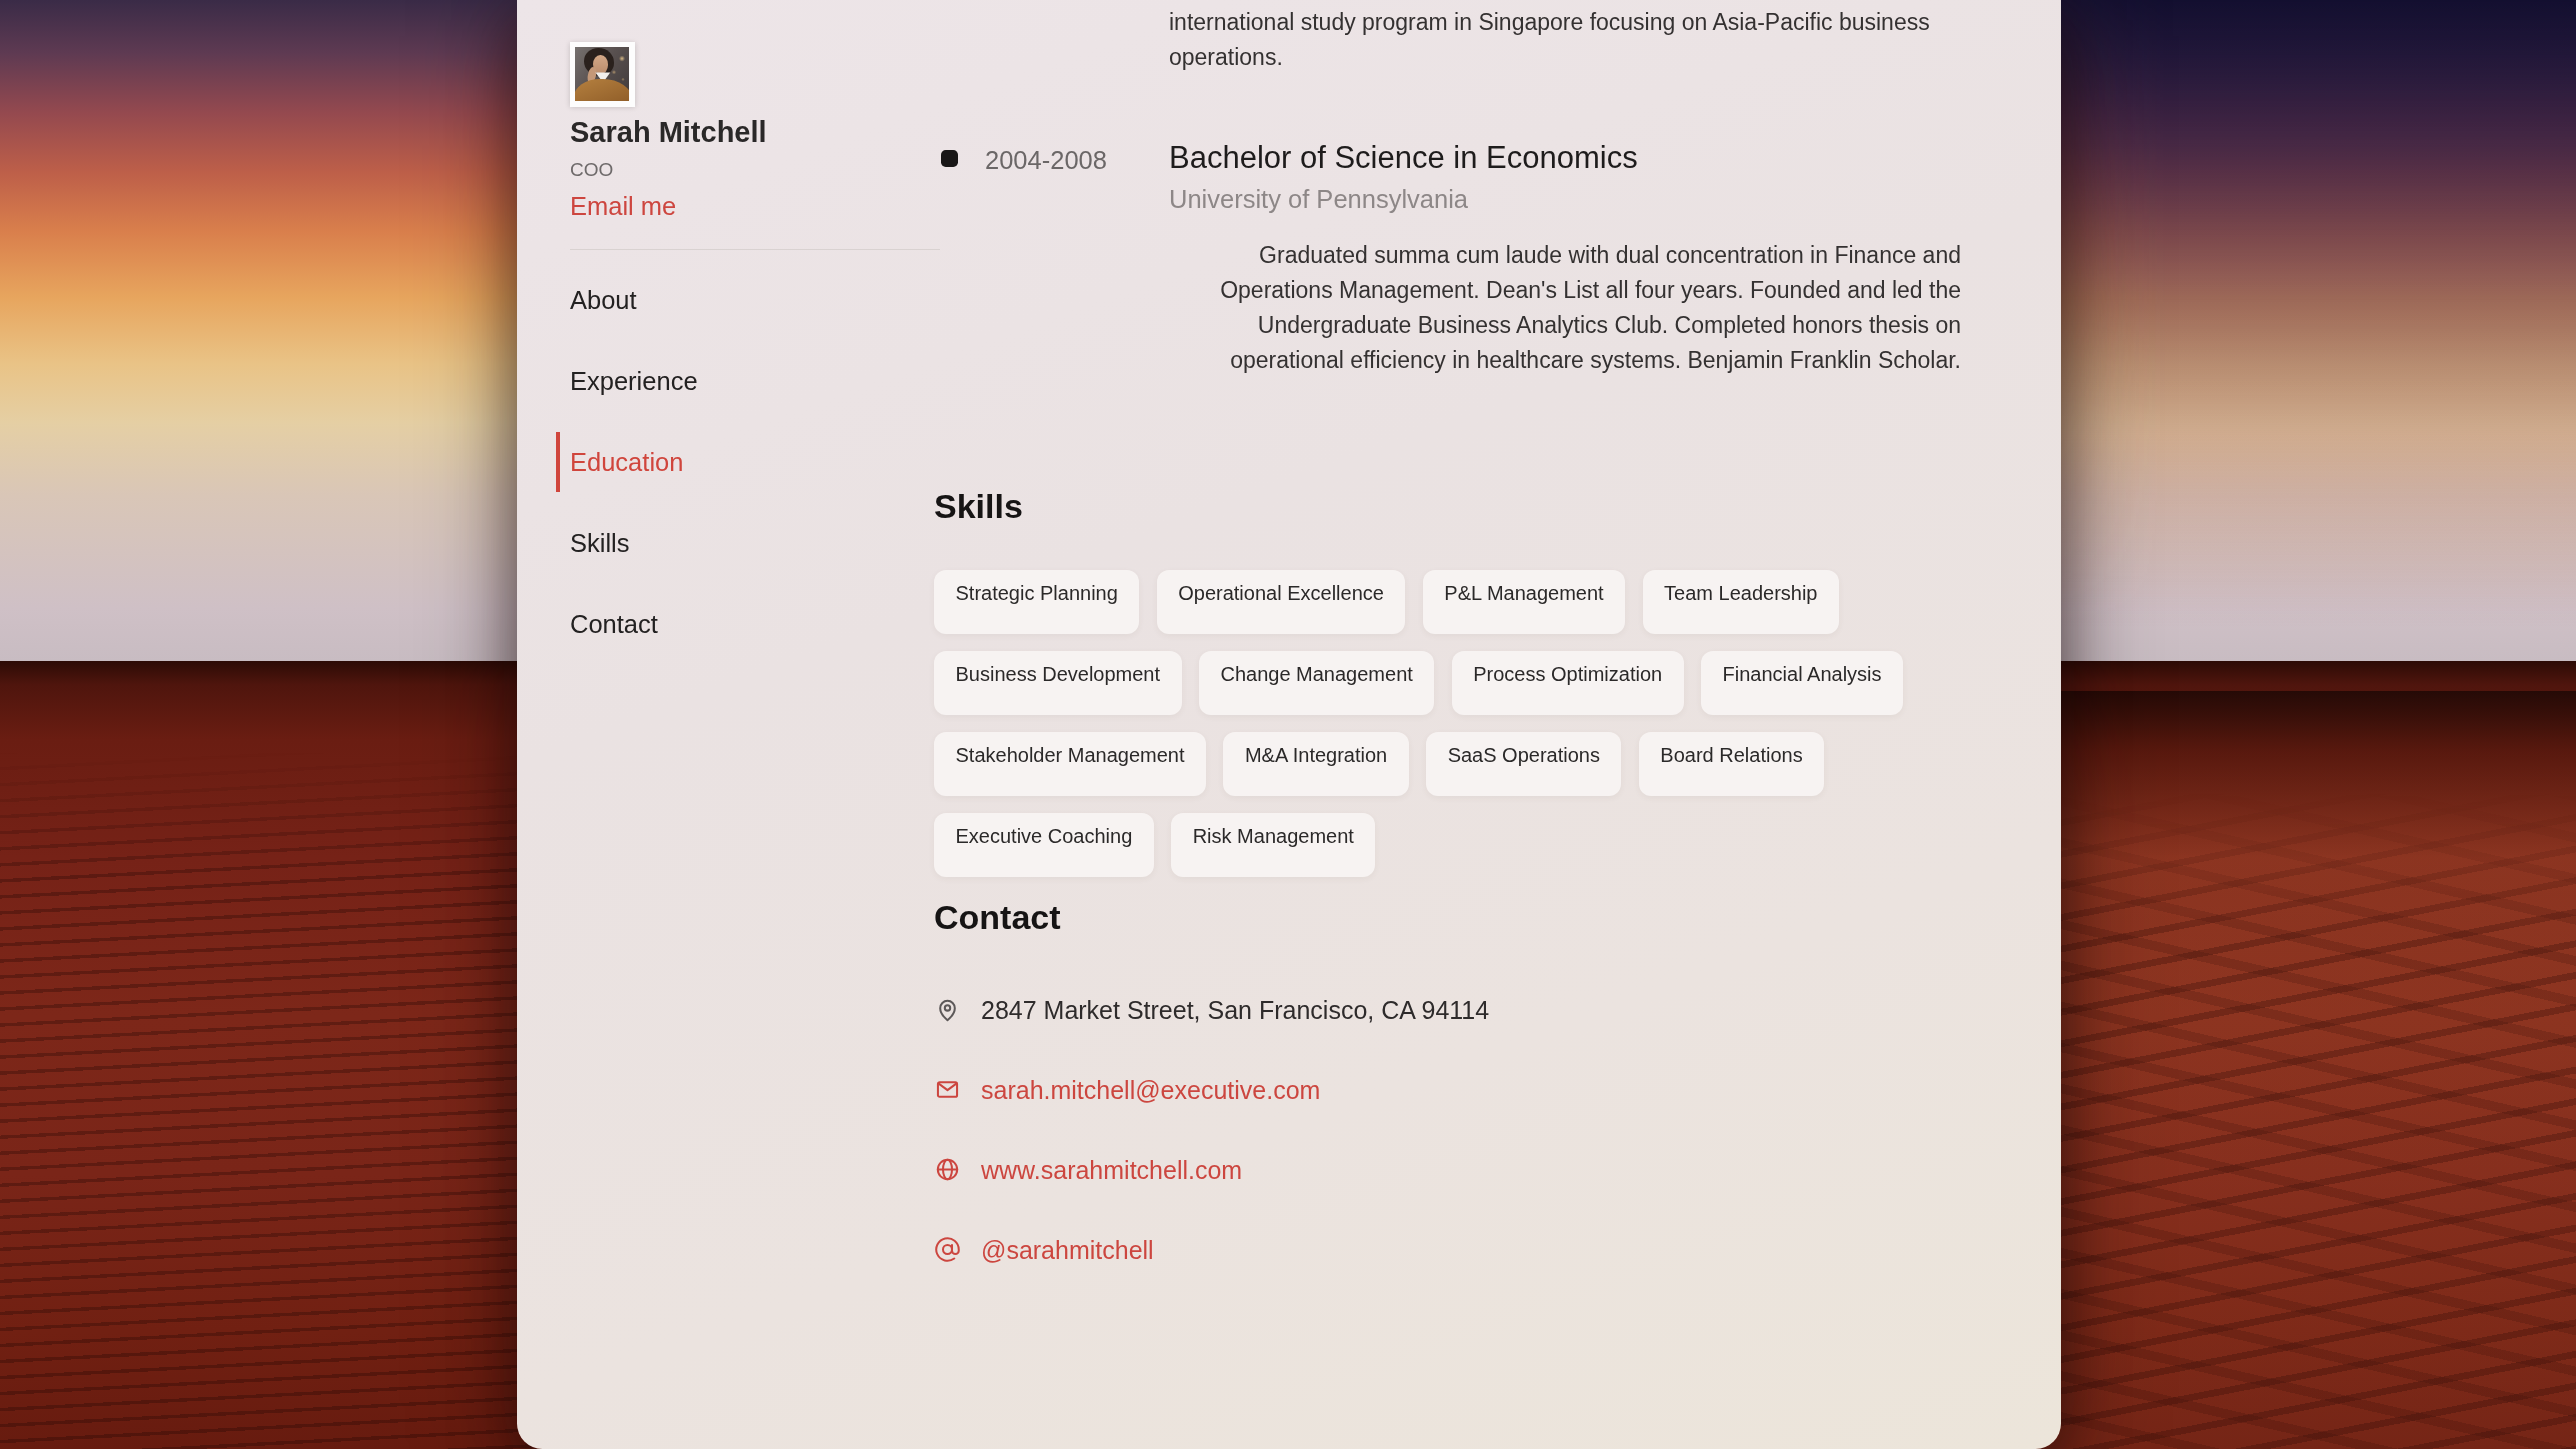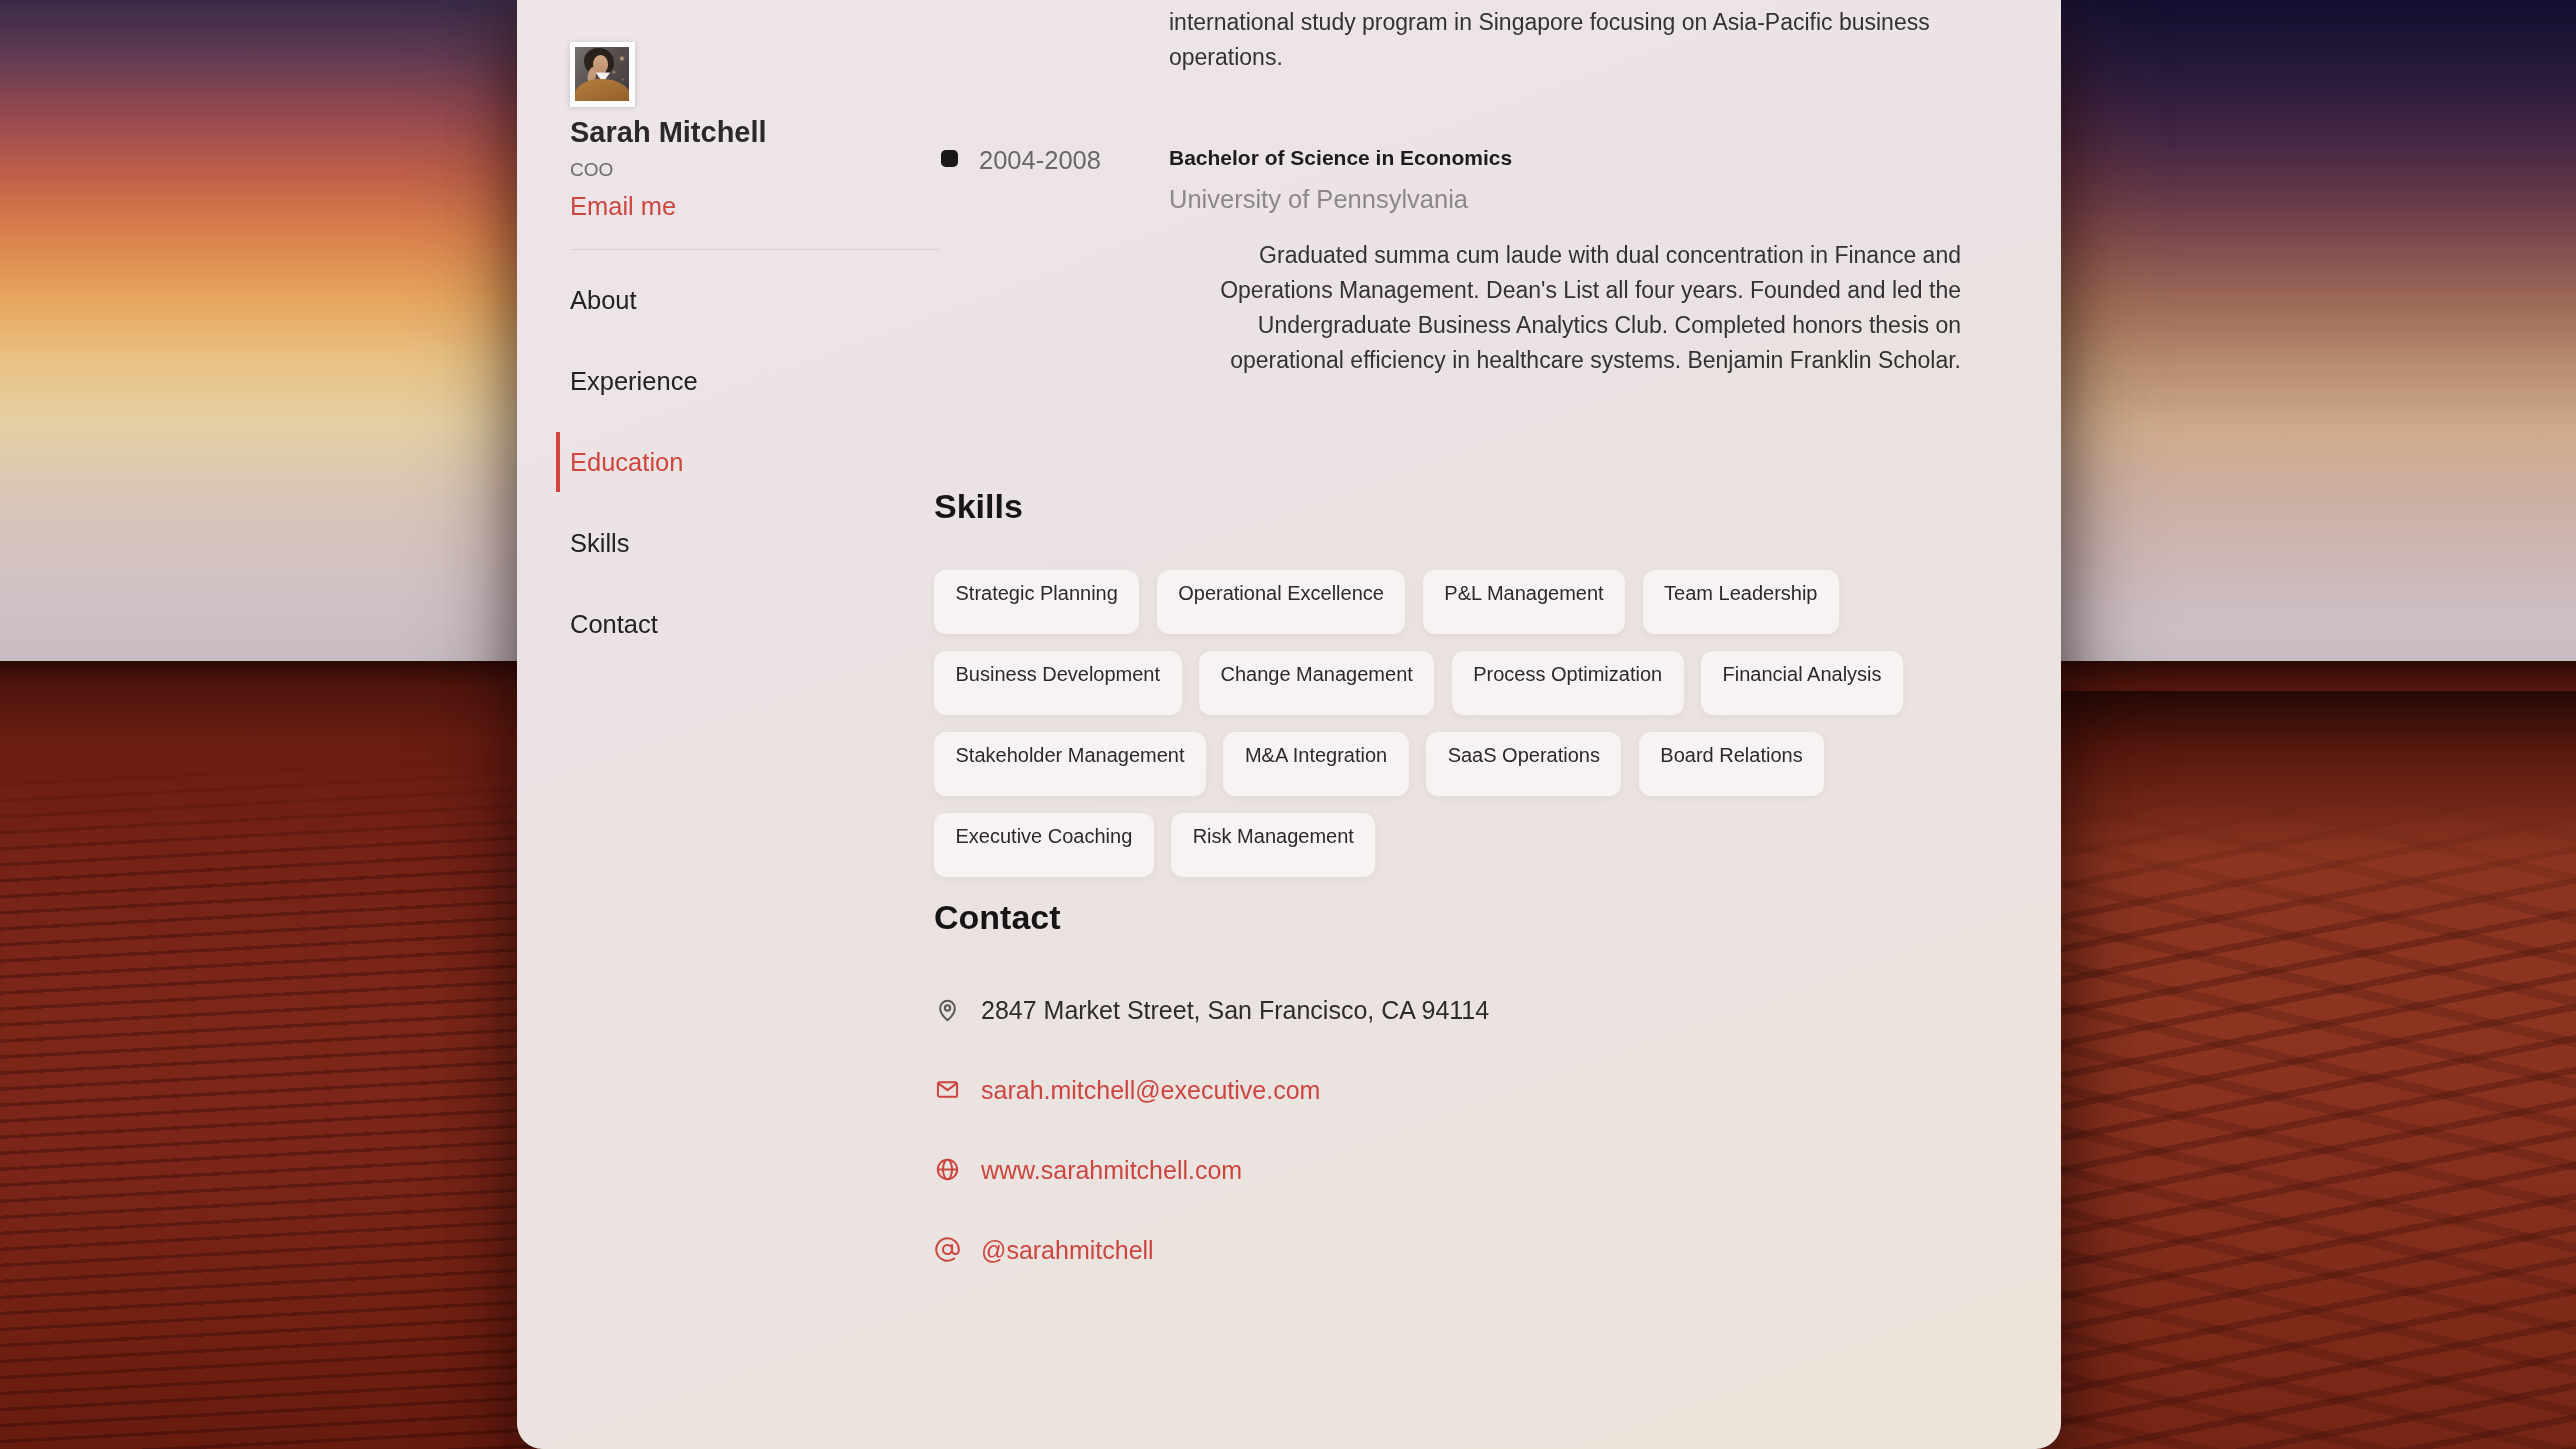--- a/index.html
+++ b/index.html
@@ -90,24 +90,24 @@
   .nav { position:absolute; left:53px; top:285px; list-style:none; margin:0; padding:0; }
   .nav li { position:relative; height:31px; line-height:31px; margin-bottom:50px;
     font-size:25.5px; font-weight:500; color:#232121; cursor:pointer; }
   .nav li.active { color:#d0453c; }
   .nav li.active::before { content:""; position:absolute; left:-14px; top:-14.8px;
     width:4px; height:60px; background:#d0453c; }
   
   .content { position:absolute; left:424px; top:0; width:1013px; }
   .tail-para { margin:5.4px 0 0 228px; font-size:23px; line-height:35px; color:#343131; width:792px; }
   .entry { display:grid; grid-template-columns:228px 1fr; margin-top:67px; }
-  .entry-left { display:flex; align-items:flex-start; gap:21px; padding-top:1.3px; }
+  .entry-left { display:flex; align-items:flex-start; gap:27px; padding-top:1.3px; }
   .marker { width:17px; height:17px; margin-top:6.7px; border-radius:4.7px; background:#191717; flex:0 0 auto; }
   .period { font-size:25.5px; line-height:32px; color:#6b6767; }
-  .degree { font-size:21px; line-height:32px; font-weight:bold; color:#1e1c1c; }
+  .degree { font-size:31px; line-height:32px; font-weight:normal; color:#1e1c1c; }
   .school { margin-top:9.4px; font-size:25.5px; line-height:31px; color:#8d8787; }
   .edu-desc { margin-top:23px; font-size:23px; line-height:35px; color:#343131; width:792px;text-align:right; }
   .section-heading { font-size:34px; line-height:39px; font-weight:bold; color:#161414; }
   .skills { position:absolute; left:417px; top:487px; width:1006px; }
   .tags { margin-top:44px; display:flex; flex-wrap:wrap; gap:17px 17.4px; width:1003px; }
   .tag { height:64px; line-height:47px; padding:0 21.5px; border-radius:12px;
     background:#f7f3f2; box-shadow:0 2px 6.7px rgba(90,60,50,0.06);
     font-size:20px; color:#2b2929; white-space:nowrap; }
   .contact { position:absolute; left:417px; top:898px; }
   .contact-list { margin-top:59px; }

